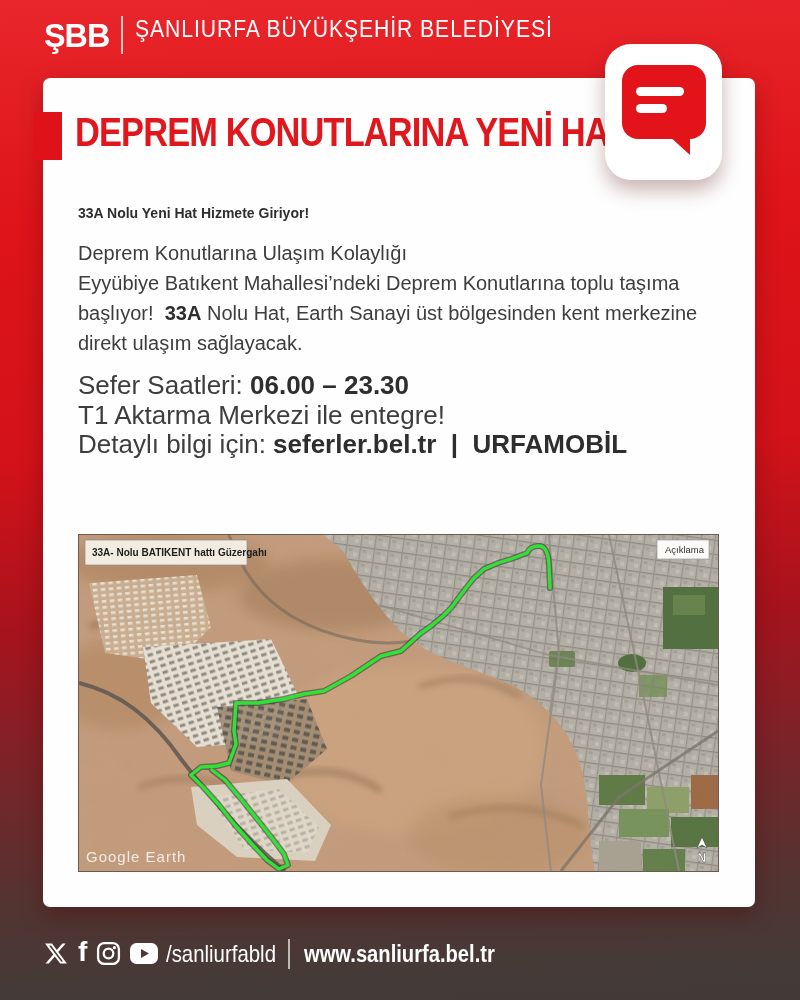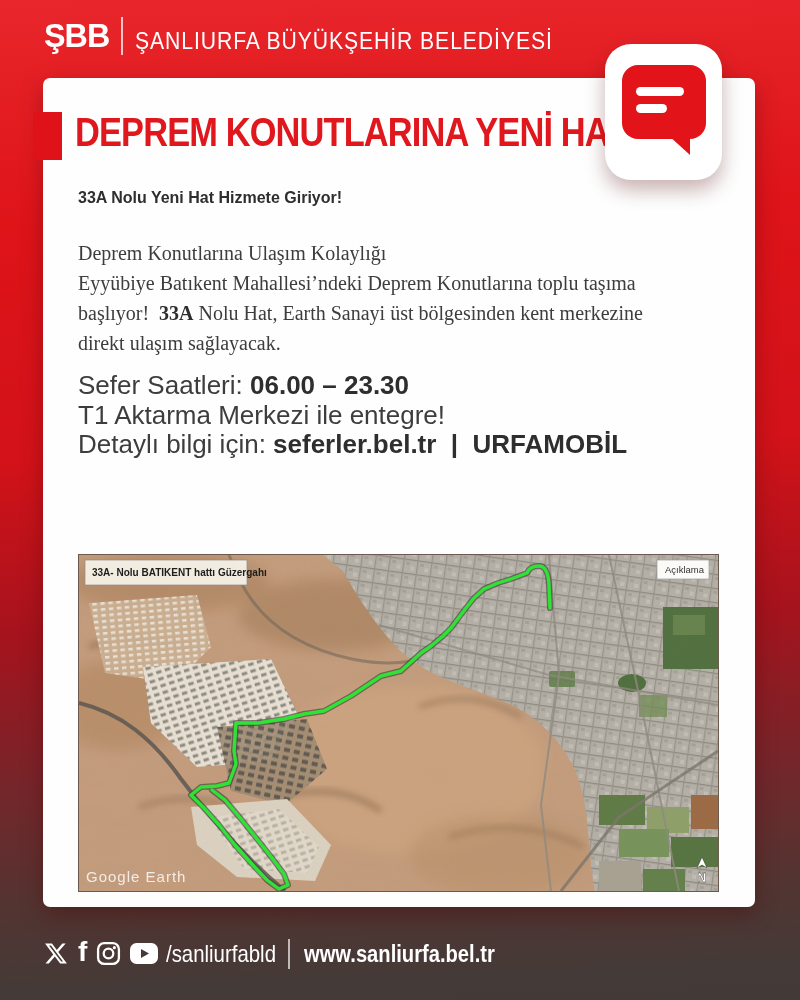--- a/index.html
+++ b/index.html
@@ -1,41 +1,41 @@
 <!DOCTYPE html>
 <html><head>
 <meta charset="utf-8">
 <style>
   html,body{margin:0;padding:0;}
   .page{position:relative;width:800px;height:1000px;overflow:hidden;
     font-family:"Liberation Sans",sans-serif;
     background:linear-gradient(178deg,#e8262b 0%,#de1419 22%,#d31219 45%,#a5131d 62%,#77252a 76%,#533431 88%,#453a37 96%,#423a37 100%);}
   
-  .header{position:absolute;left:44px;top:16px;display:flex;align-items:flex-end;color:#fff;}
+  .header{position:absolute;left:44px;top:16px;display:flex;align-items:flex-start;color:#fff;}
   .logo{font-size:34px;font-weight:800;letter-spacing:-1px;transform:scaleX(.95);transform-origin:left center;}
   .hdr-divider{width:2px;height:38px;background:rgba(255,255,255,.75);margin:0 12px 0 8px;}
   .hdr-title{font-size:23px;font-weight:500;letter-spacing:1px;transform:scaleX(.92);transform-origin:left center;white-space:nowrap;}
   
   .card{position:absolute;left:43px;top:78px;width:712px;height:829px;background:#fefefe;border-radius:7px;
     box-shadow:0 8px 22px rgba(70,0,0,.35);}
   .red-tab{position:absolute;left:33px;top:112px;width:29px;height:48px;background:#de1218;border-radius:3px 0 0 3px;}
   .banner-title{position:absolute;left:75px;top:110px;font-size:40px;font-weight:800;color:#e0181d;
     letter-spacing:-1px;transform:scaleX(.86);transform-origin:left top;white-space:nowrap;}
   
   .bubble-card{position:absolute;left:605px;top:44px;width:117px;height:136px;background:#fff;border-radius:26px;
     box-shadow:0 10px 20px rgba(80,0,0,.30);display:flex;align-items:center;justify-content:center;}
   
-  .body-head{position:absolute;left:78px;top:189px;font-size:16px;font-weight:700;color:#2e2e2e;white-space:pre-wrap;}
+  .body-head{position:absolute;left:78px;top:205px;font-size:14px;font-weight:700;color:#2e2e2e;white-space:pre-wrap;}
   .para{position:absolute;left:78px;top:238px;width:650px;font-size:20px;color:#3d3d3d;}
-  .para .body-line{height:30px;line-height:30px;white-space:pre-wrap;font-family:Liberation Serif, serif;}
+  .para .body-line{height:30px;line-height:30px;white-space:pre-wrap;}
   .sched{position:absolute;left:78px;top:371px;width:650px;font-size:26px;color:#3d3d3d;}
   .sched .body-line{height:29.5px;line-height:29.5px;white-space:pre-wrap;}
   b.inb{font-weight:700;color:#2e2e2e;margin-top:43px;}
   
-  .map-wrap{position:absolute;left:78px;top:554px;width:639px;height:336px;border:1px solid #6b5a4d;box-sizing:content-box;}
+  .map-wrap{position:absolute;left:78px;top:534px;width:639px;height:336px;border:1px solid #6b5a4d;box-sizing:content-box;}
   .map-svg{display:block;width:639px;height:336px;}
   
   .footer{position:absolute;left:0;top:907px;width:800px;height:93px;display:flex;align-items:center;color:#fff;}
   .soc{display:flex;align-items:center;gap:9px;margin-left:44px;}
   .soc svg{display:block;}
   .handle{font-size:24px;font-weight:500;margin-left:8px;letter-spacing:0;transform:scaleX(.85);transform-origin:left center;white-space:nowrap;}
   .foot-divider{width:2px;height:30px;background:rgba(255,255,255,.65);margin:0 14px 0 -8px;}
   .website{font-size:24px;font-weight:700;transform:scaleX(.84);transform-origin:left center;white-space:nowrap;}
 </style>
 </head>

